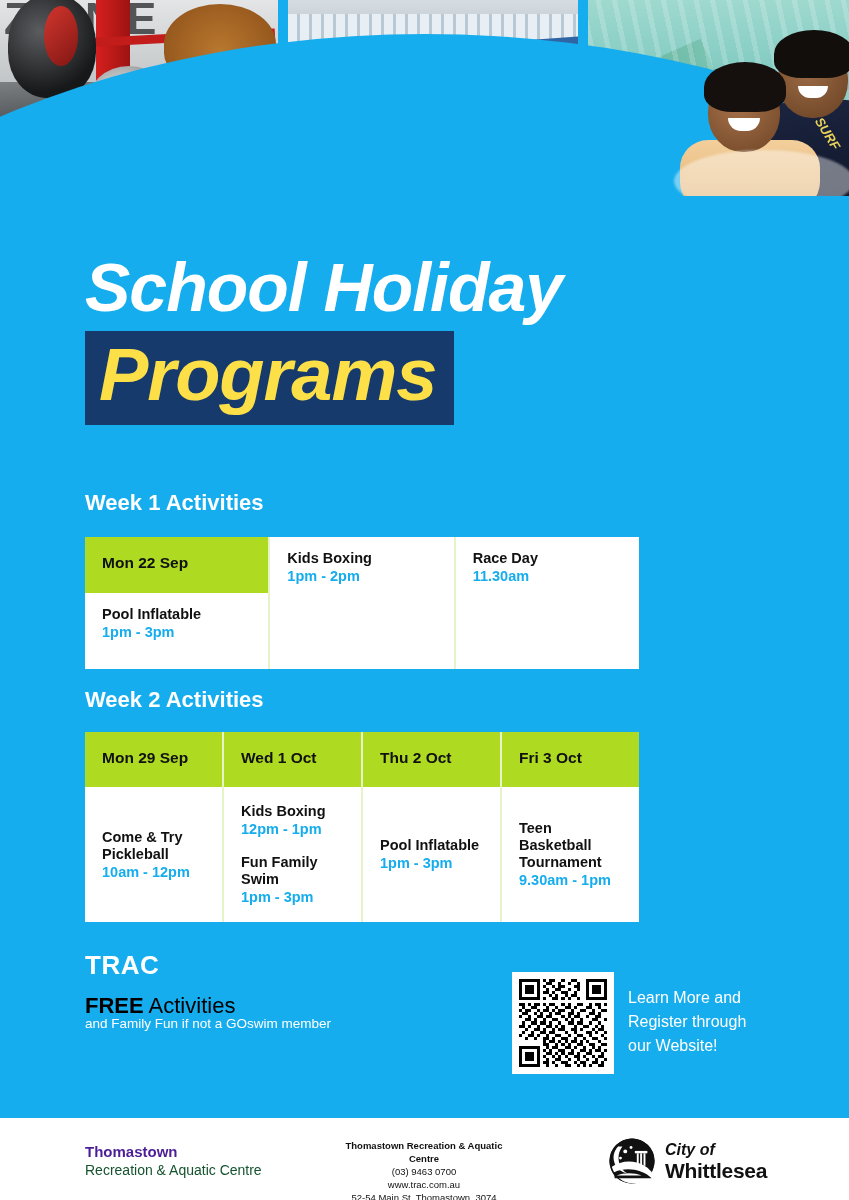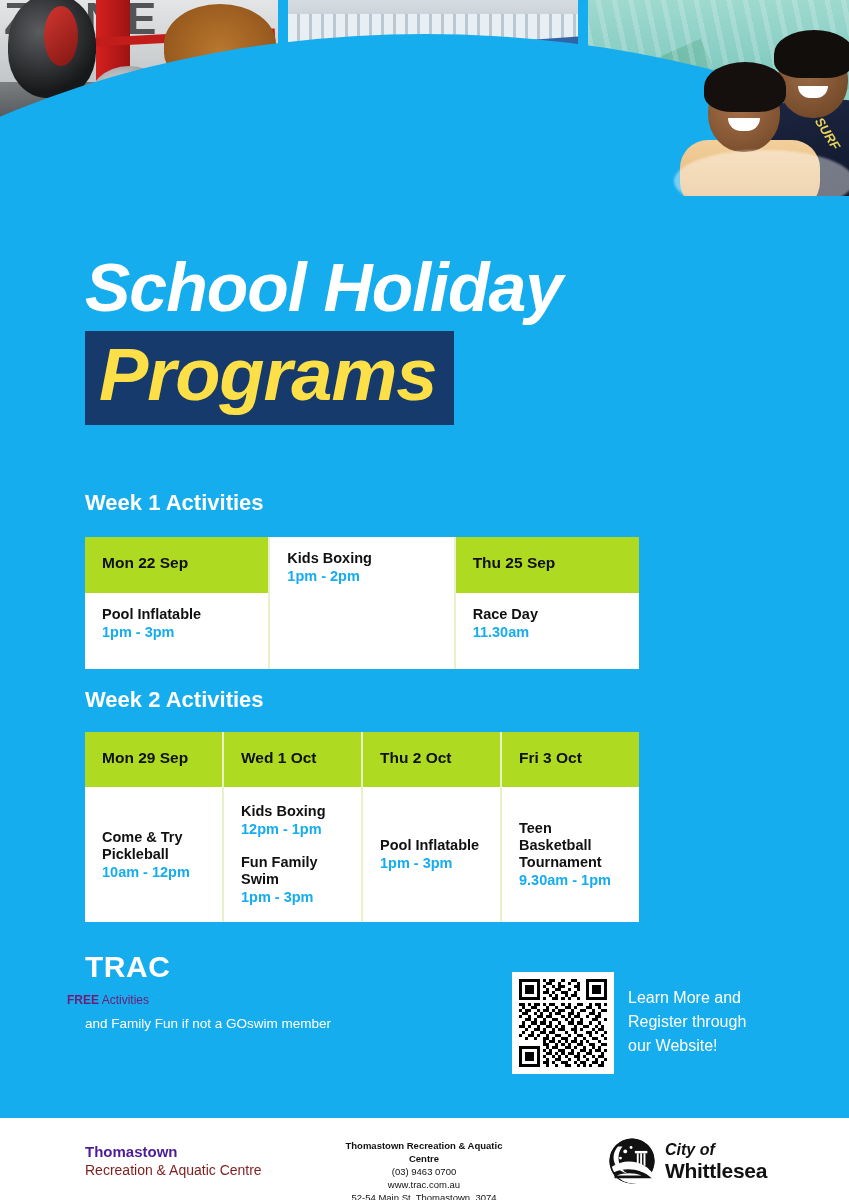--- a/index.html
+++ b/index.html
@@ -96,34 +96,34 @@
   .col .bd{background:#ffffff;padding:0 12px 0 17px;box-sizing:border-box;}
   #week1-table .bd{height:76px;padding-top:13px;}
   #week2-table .bd{height:135px;display:flex;flex-direction:column;justify-content:center;}
 
   .act{font-size:14.5px;font-weight:bold;color:#111111;line-height:17px;}
   .time{font-size:14.5px;font-weight:bold;color:#16ADEE;line-height:18px;}
   .act-group{margin-bottom:0;}
   .act-group + .act-group{margin-top:16px;}
 
   
-  .trac-head{position:absolute;left:85px;top:950px;font-size:30px;font-weight:bold;color:#ffffff;letter-spacing:.5px;}
-  .trac-free{position:absolute;left:67px;top:993px;font-size:12px;color:#701a75;}
+  .trac-head{position:absolute;left:85px;top:950px;font-size:26px;font-weight:bold;color:#ffffff;letter-spacing:.5px;}
+  .trac-free{position:absolute;left:85px;top:993px;font-size:22px;color:#000000;}
   .trac-free b{font-weight:bold;}
   .trac-note{position:absolute;left:85px;top:1014px;font-size:13.5px;color:#ffffff;line-height:19px;}
 
   .qr-box{position:absolute;left:512px;top:972px;width:102px;height:102px;background:#ffffff;padding:7px;box-sizing:border-box;}
   .qr{width:100%;height:100%;}
   .qr-caption{position:absolute;left:628px;top:986px;font-size:16px;color:#ffffff;line-height:24px;}
 
   
   .footer{position:absolute;left:0;top:1118px;width:849px;height:82px;background:#ffffff;}
   .f-trac{position:absolute;left:85px;top:1143px;}
   .f-trac .l1{font-size:15px;font-weight:bold;color:#4c1d95;line-height:18px;}
-  .f-trac .l2{font-size:14px;color:#7f1d1d;line-height:18px;}
+  .f-trac .l2{font-size:14px;color:#14532d;line-height:18px;}
   .f-mid{position:absolute;left:334px;top:1139px;width:180px;text-align:center;color:#111;}
   .f-mid .m1{font-size:9.5px;font-weight:bold;line-height:13px;}
   .f-mid .m{font-size:9.5px;line-height:13px;}
   .f-logo{position:absolute;left:608px;top:1137px;display:flex;align-items:center;gap:9px;}
   .emblem{width:48px;height:48px;flex:0 0 48px;}
   .f-logo .lt{font-size:16px;font-weight:bold;font-style:italic;color:#111;line-height:19px;}
   .f-logo .lt2{font-size:21px;font-weight:bold;color:#111;line-height:23px;letter-spacing:-.3px;}
 </style>
 </head>
 <body>
@@ -207,21 +207,20 @@
   </div>
   <div class="col">
     <div class="bd">
       <div class="act-group">
         <div class="act">Kids Boxing</div>
         <div class="time">1pm - 2pm</div>
       </div>
     </div>
   </div>
   <div class="col">
-    <div class="hd">Thu 25 Sep</div>
     <div class="bd">
       <div class="act-group">
         <div class="act">Race Day</div>
         <div class="time">11.30am</div>
       </div>
     </div>
   </div>
 </div>
 
 <div class="week-title" id="week2-title">Week 2 Activities</div>

